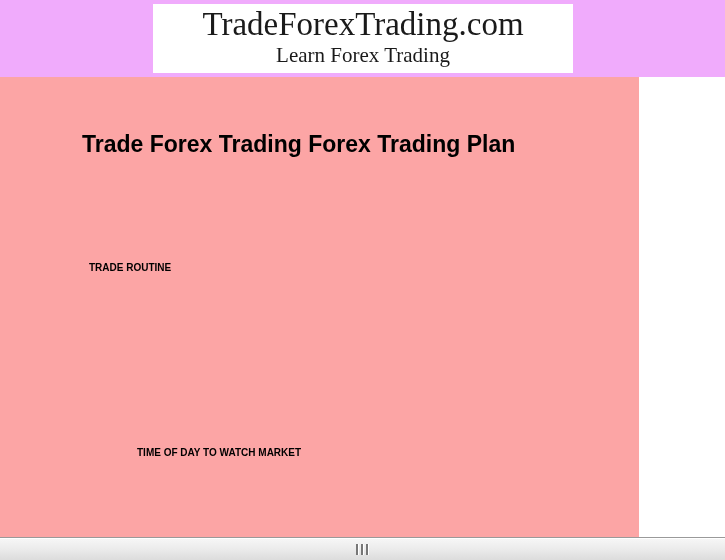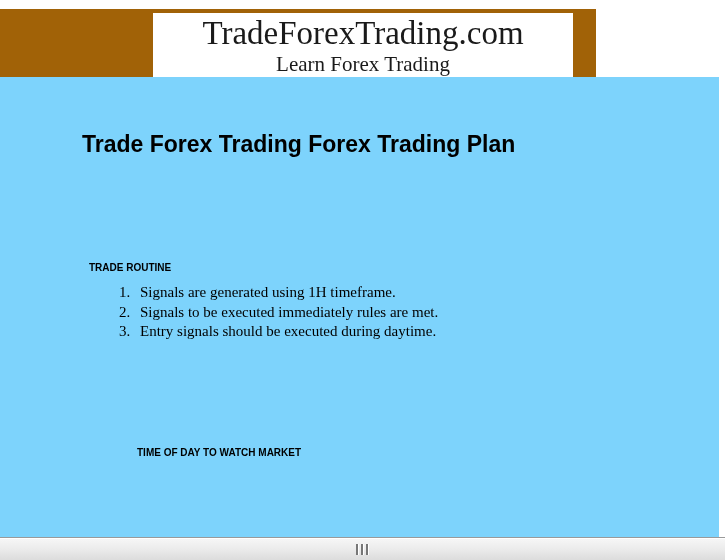--- a/index.html
+++ b/index.html
@@ -24,24 +24,24 @@
     width: 725px;
     height: 537px;
     background: #ffffff;
     overflow: hidden;
   }
 
   
   .banner {
     position: absolute;
     left: 0;
-    top: 9px;
-    width: 596px;
+    top: 0;
+    width: 725px;
     height: 77px;
-    background: #a16207;
+    background: #f0abfc;
   }
   .logo-box {
     position: absolute;
     left: 153px;
     top: 4px;
     width: 420px;
     height: 69px;
     background: #ffffff;
     display: flex;
     flex-direction: column;
@@ -66,23 +66,23 @@
     white-space: nowrap;
     margin-top: 0px;
     text-align: center;
   }
 
   
   .doc-body {
     position: absolute;
     left: 0;
     top: 77px;
-    width: 719px;
+    width: 639px;
     height: 460px;
-    background: #7dd3fc;
+    background: #fca5a5;
   }
 
   .page-title {
     position: absolute;
     left: 82px;
     top: 38px;
     font-family: "Liberation Sans", "DejaVu Sans", sans-serif;
     font-weight: bold;
     font-size: 23px;
     line-height: 28px;
@@ -209,25 +209,20 @@
     </div>
   </div>
 
   <div class="doc-body">
 
     <h1 class="page-title">Trade Forex Trading Forex Trading Plan</h1>
 
 
     <h2 class="section-heading routine">TRADE ROUTINE</h2>
 
-    <ol class="routine-list">
-      <li>Signals are generated using 1H timeframe.</li>
-      <li>Signals to be executed immediately rules are met.</li>
-      <li>Entry signals should be executed during daytime.</li>
-    </ol>
 
     <h2 class="section-heading timeofday">TIME OF DAY TO WATCH MARKET</h2>
 
 
   </div>
 </div>
 
 <div class="bottom-divider"></div>
 <div class="splitter-bar">
   <span class="splitter-grip">

